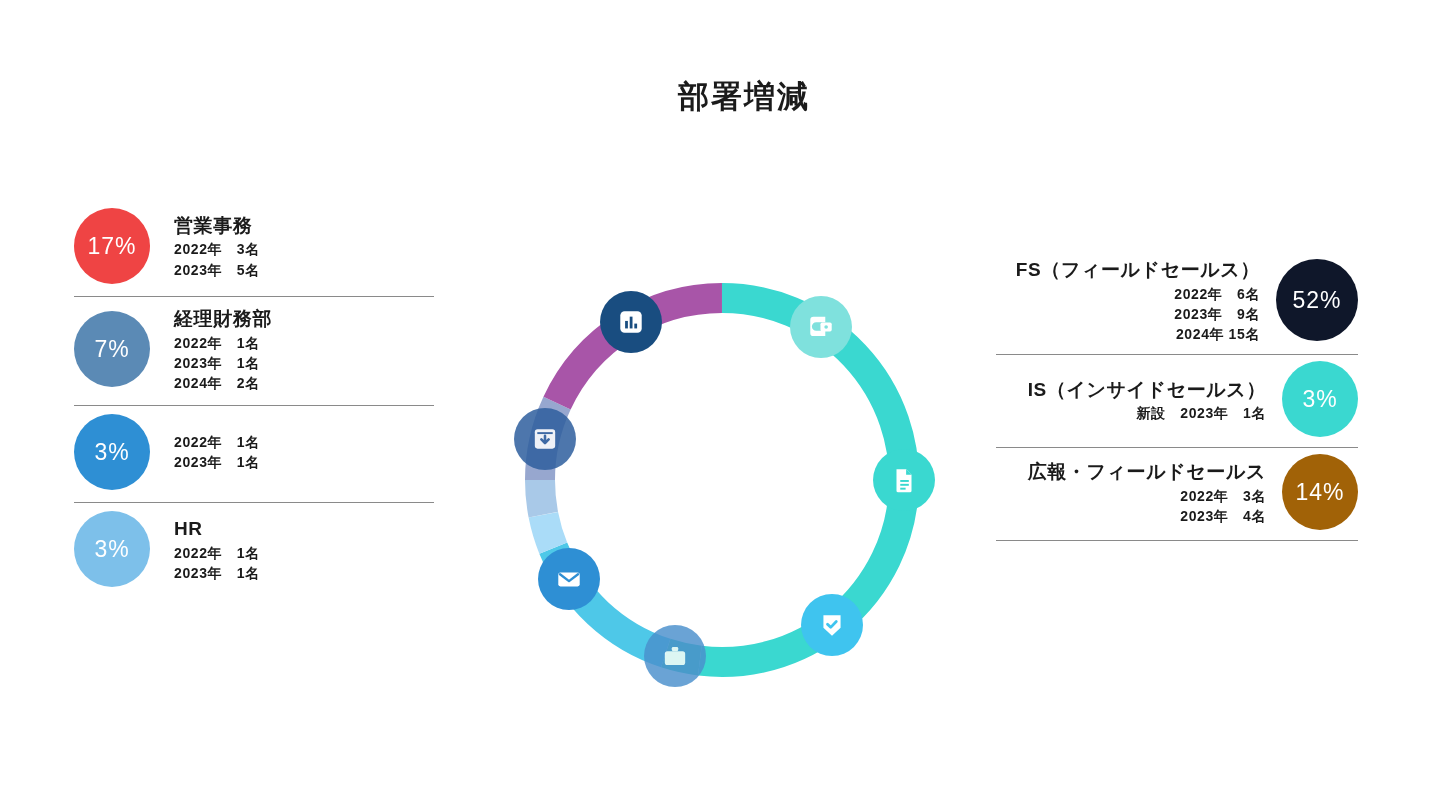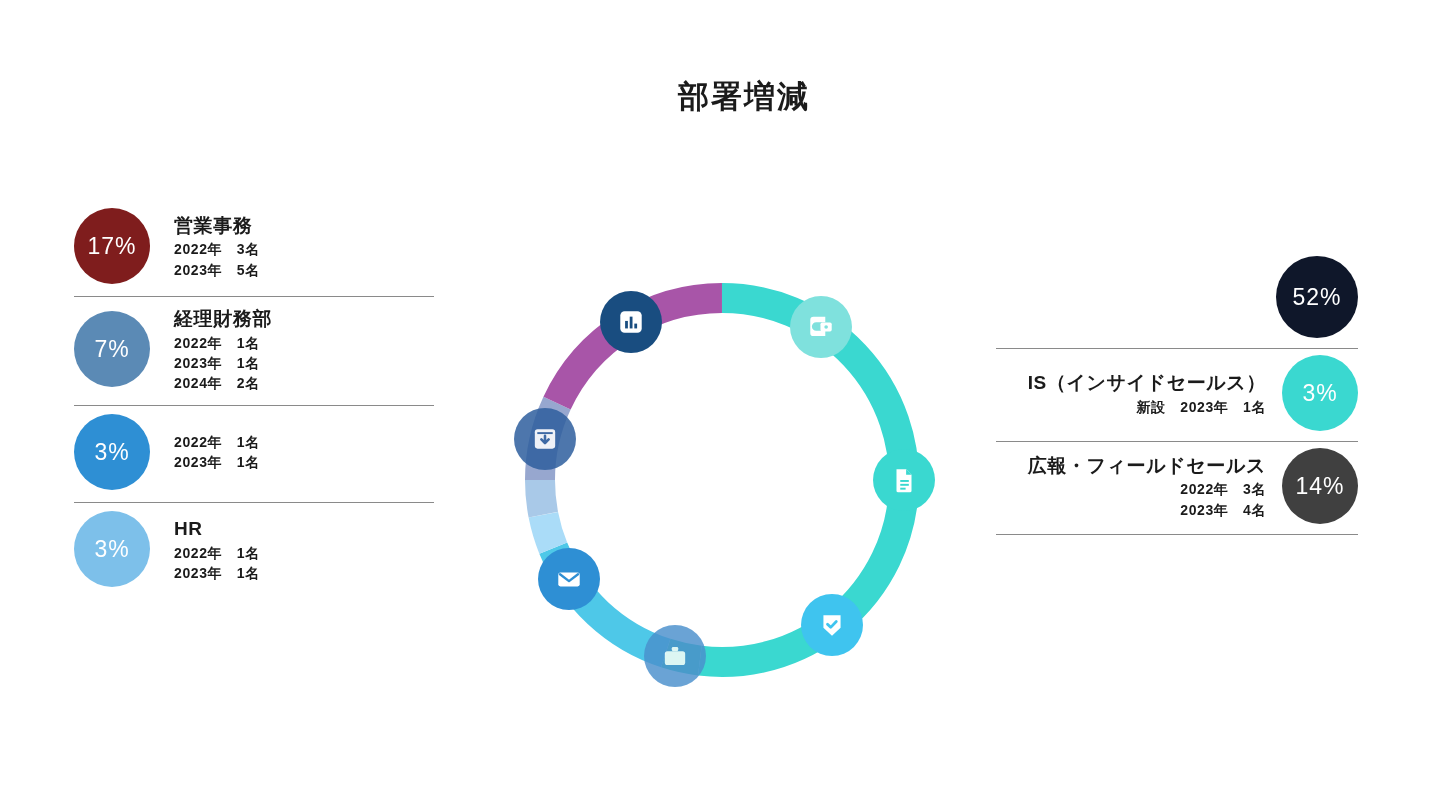--- a/index.html
+++ b/index.html
@@ -107,21 +107,21 @@
   }
   .node svg { display: block; }
 </style>
 </head>
 <body>
 
 <div class="page-title">部署増減</div>
 
 <div class="panel panel-left" id="left-panel">
     <div class="legend-row left" style="padding: 8px 0px 12px;">
-      <div class="bubble" style="width: 76px; height: 76px; background: #7f1d1d;">17%</div>
+      <div class="bubble" style="width: 76px; height: 76px; background: #ef4444;">17%</div>
       <div class="legend-text left">
         <div class="legend-name">営業事務</div>
         <div class="legend-line">2022年　3名</div>
         <div class="legend-line">2023年　5名</div>
       </div>
     </div>
     <div class="divider"></div>
     <div class="legend-row left" style="padding: 8px 0px 12px;">
       <div class="bubble" style="width: 76px; height: 76px; background: rgb(91, 138, 181);">7%</div>
       <div class="legend-text left">
@@ -208,33 +208,39 @@
           <rect x="8.5" y="13" width="2.6" height="7" fill="#194d80"></rect>
           <rect x="12.8" y="9" width="2.6" height="11" fill="#194d80"></rect>
           <rect x="17.1" y="15.5" width="2.6" height="4.5" fill="#194d80"></rect>
         </svg>
       </div>
     </div>
 </div>
 
 <div class="panel panel-right" id="right-panel">
     <div class="legend-row right" style="padding: 6px 0px 10px;">
+      <div class="legend-text right">
+        <div class="legend-name">FS（フィールドセールス）</div>
+        <div class="legend-line">2022年　6名</div>
+        <div class="legend-line">2023年　9名</div>
+        <div class="legend-line">2024年 15名</div>
+      </div>
       <div class="bubble" style="width: 82px; height: 82px; background: #0f172a;">52%</div>
     </div>
     <div class="divider"></div>
     <div class="legend-row right" style="padding: 6px 0px 10px;">
       <div class="legend-text right">
         <div class="legend-name">IS（インサイドセールス）</div>
         <div class="legend-line">新設　2023年　1名</div>
       </div>
       <div class="bubble" style="width: 76px; height: 76px; background: rgb(58, 216, 208);">3%</div>
     </div>
     <div class="divider"></div>
     <div class="legend-row right" style="padding: 6px 0px 10px;">
       <div class="legend-text right">
         <div class="legend-name">広報・フィールドセールス</div>
         <div class="legend-line">2022年　3名</div>
         <div class="legend-line">2023年　4名</div>
       </div>
-      <div class="bubble" style="width: 76px; height: 76px; background: #404040;">14%</div>
+      <div class="bubble" style="width: 76px; height: 76px; background: #a16207;">14%</div>
     </div>
     <div class="divider"></div>
   </div>
 
 </body></html>

